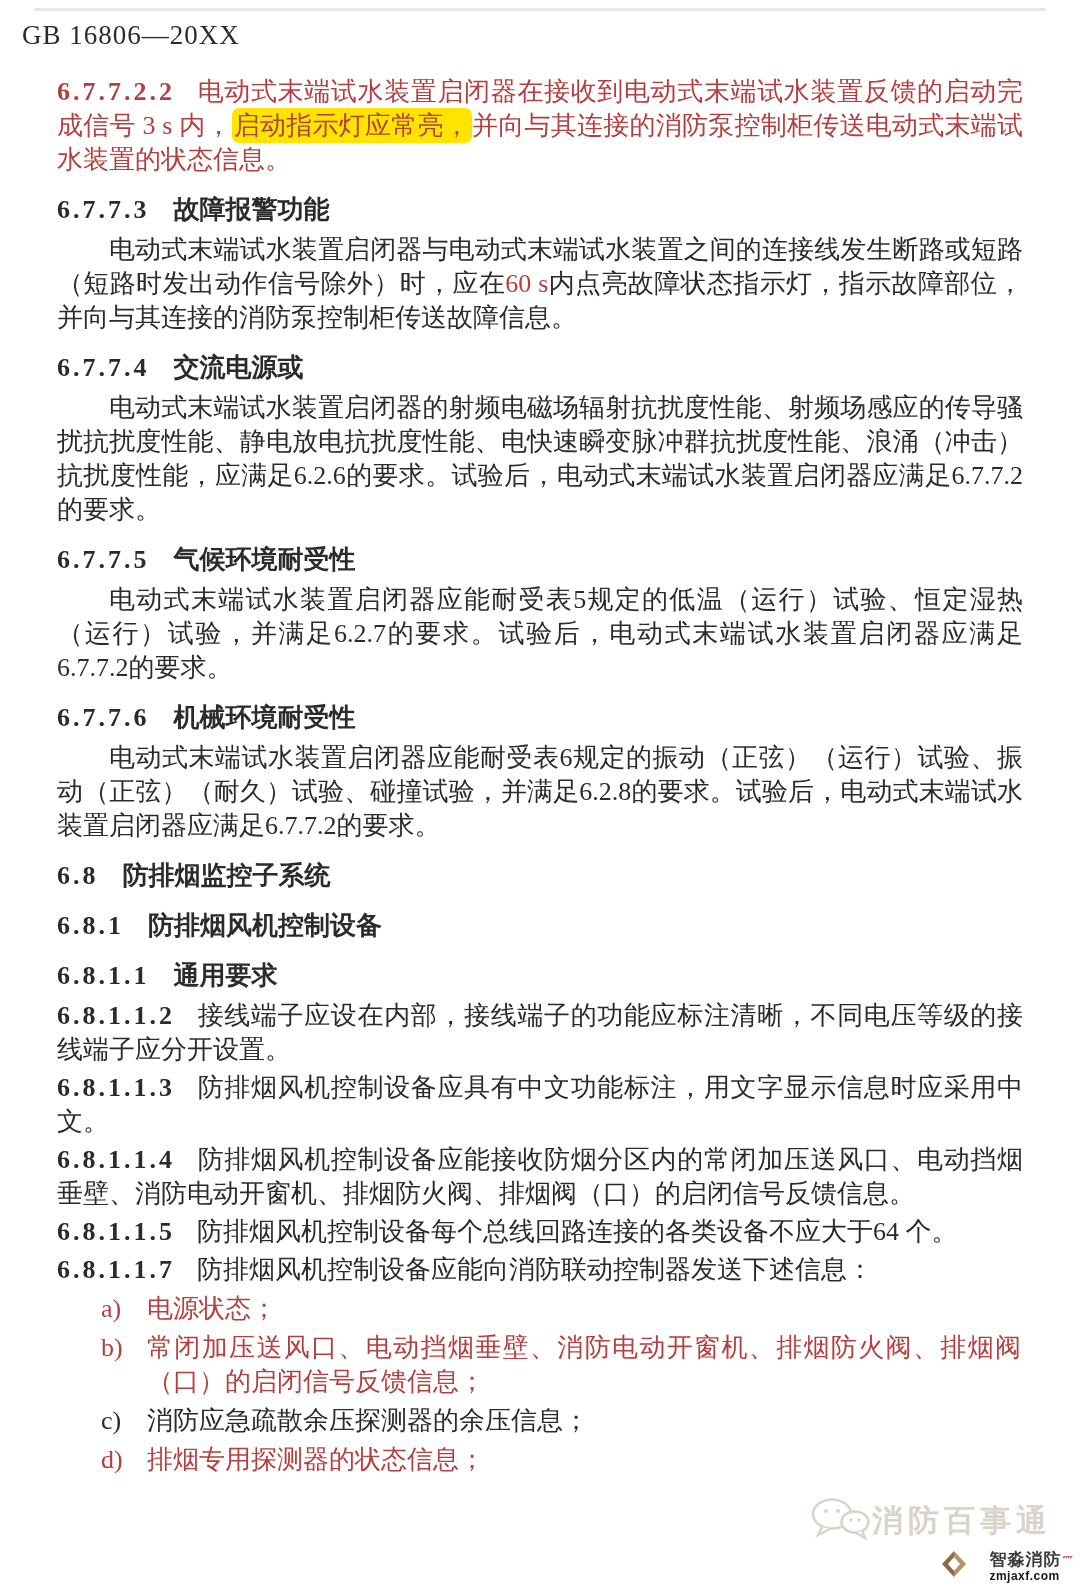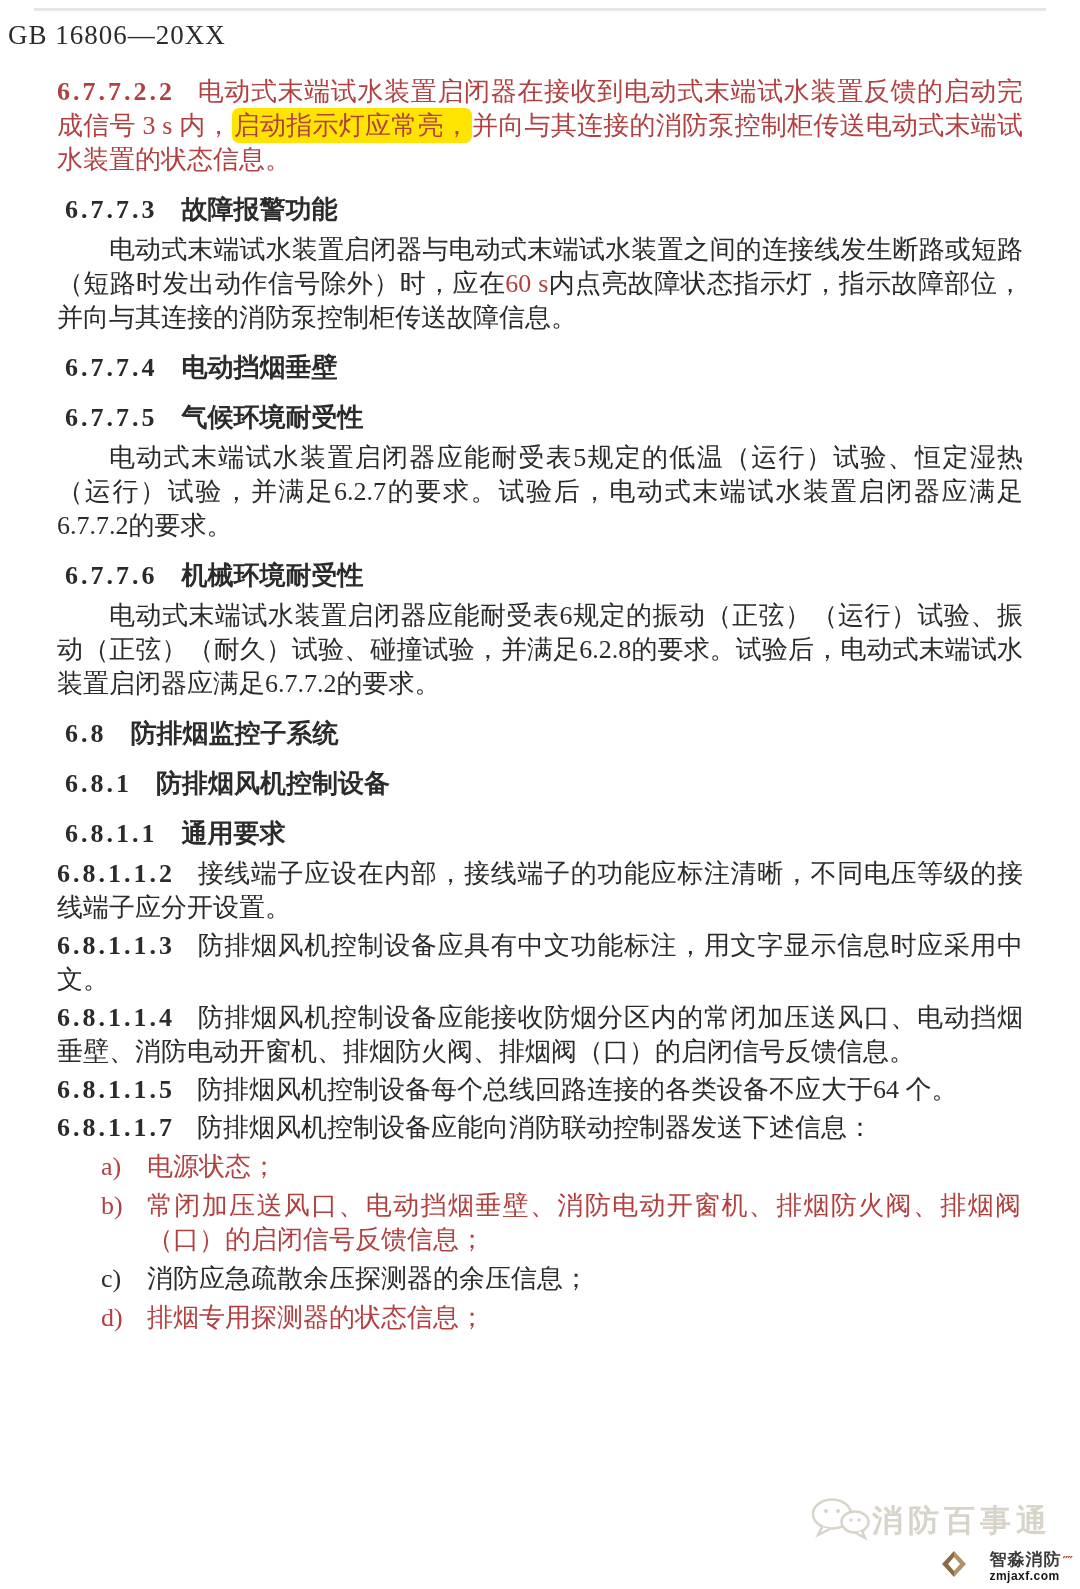--- a/index.html
+++ b/index.html
@@ -18,31 +18,31 @@
     color:var(--ink);
     position:relative;
     overflow:hidden;
   }
   .top-scan-line{
     position:absolute;top:8px;left:34px;right:34px;height:3px;
     background:#e9e7e4;
   }
   .gb-header{
     font-size:27px;
-    padding:20px 0 0 8px;
+    padding:20px 0 0 22px;
     letter-spacing:1px;
   }
   .doc{
     padding:20px 57px 0 57px;
   }
   .h{
     font-weight:bold;
     font-size:26px;
     line-height:34px;
-    margin:16px 0 6px 8px;
+    margin:16px 0 6px 0;
   }
   .h .num{letter-spacing:3px;margin-right:24px;}
   .p{
     font-size:26px;
     line-height:34px;
     text-align:justify;
     margin:5px 0;
   }
   .p.indent{text-indent:2em;}
   .numpara{
@@ -123,22 +123,23 @@
   </div>
 
   <div class="h">
     <span class="num">6.7.7.3</span><span>故障报警功能</span>
   </div>
   <div class="p indent">
     <span>电动式末端试水装置启闭器与电动式末端试水装置之间的连接线发生断路或短路（短路时发出动作信号除外）时，应在</span><span class="red-text">60 s</span><span>内点亮故障状态指示灯，指示故障部位，并向与其连接的消防泵控制柜传送故障信息。</span>
   </div>
 
   <div class="h">
-    <span class="num">6.7.7.4</span><span>电动挡烟垂壁</span>
-  </div>
+    <span class="num">6.7.7.4</span><span>交流电源或</span>
+  </div>
+  <div class="p indent">电动式末端试水装置启闭器的射频电磁场辐射抗扰度性能、射频场感应的传导骚扰抗扰度性能、静电放电抗扰度性能、电快速瞬变脉冲群抗扰度性能、浪涌（冲击）抗扰度性能，应满足6.2.6的要求。试验后，电动式末端试水装置启闭器应满足6.7.7.2的要求。</div>
 
   <div class="h">
     <span class="num">6.7.7.5</span><span>气候环境耐受性</span>
   </div>
   <div class="p indent">电动式末端试水装置启闭器应能耐受表5规定的低温（运行）试验、恒定湿热（运行）试验，并满足6.2.7的要求。试验后，电动式末端试水装置启闭器应满足6.7.7.2的要求。</div>
 
   <div class="h">
     <span class="num">6.7.7.6</span><span>机械环境耐受性</span>
   </div>
   <div class="p indent">电动式末端试水装置启闭器应能耐受表6规定的振动（正弦）（运行）试验、振动（正弦）（耐久）试验、碰撞试验，并满足6.2.8的要求。试验后，电动式末端试水装置启闭器应满足6.7.7.2的要求。</div>

